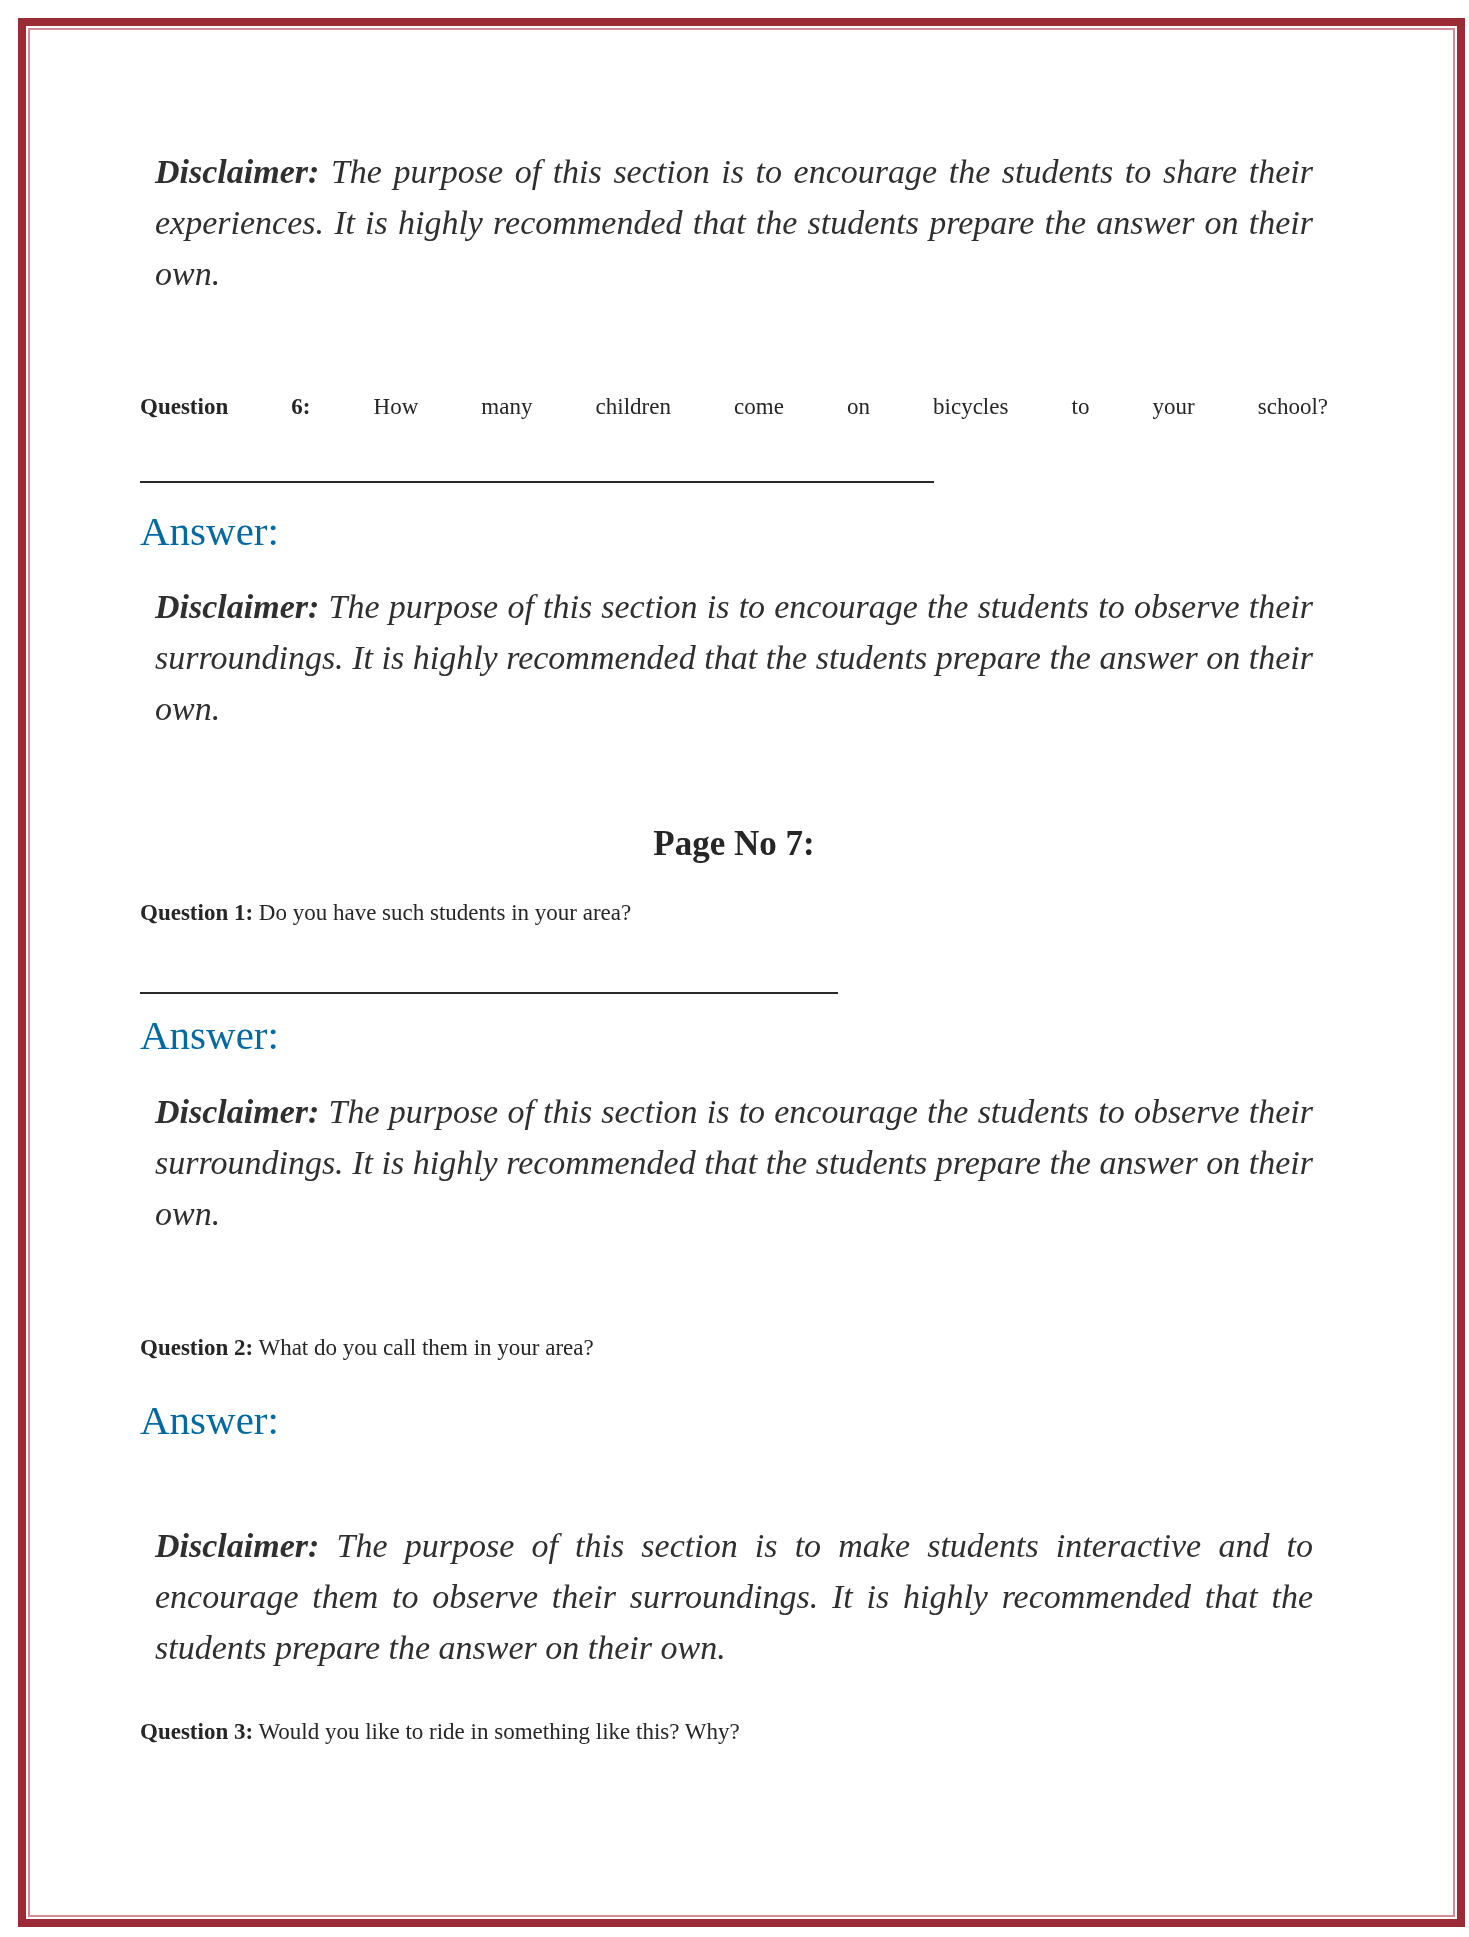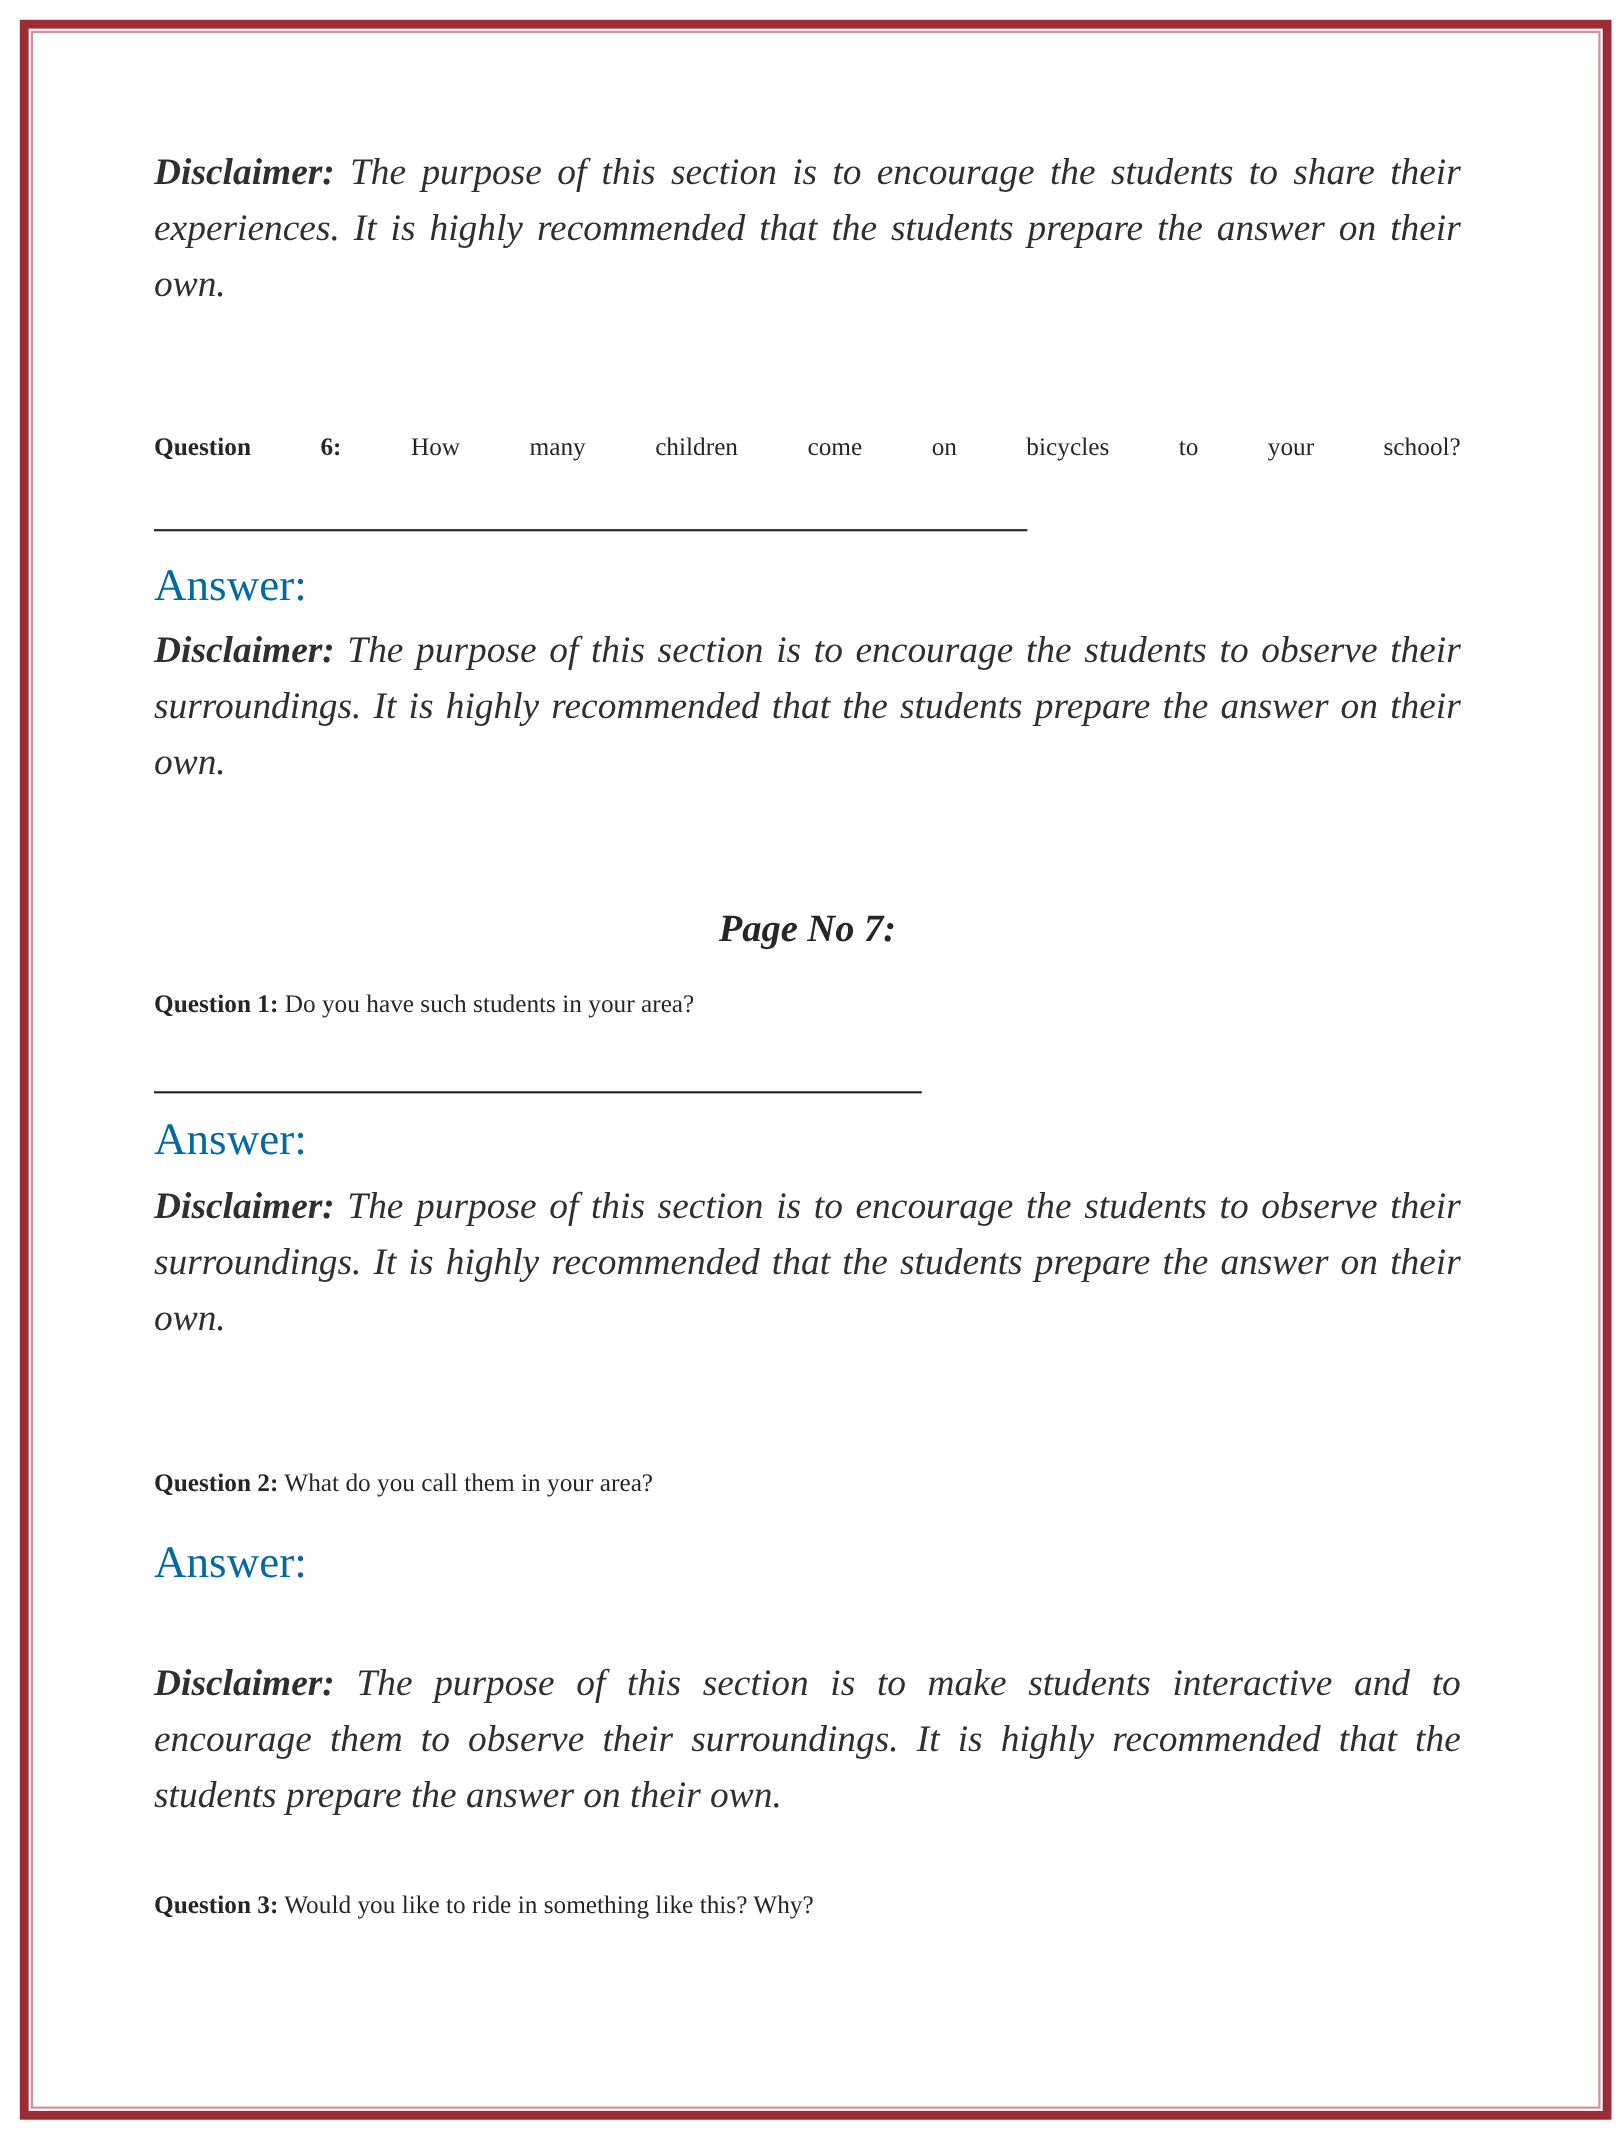--- a/index.html
+++ b/index.html
@@ -42,21 +42,21 @@
     .block {
       position: absolute;
       left: 0;
       width: 1188px;
     }
     .para {
       font-size: 34px;
       line-height: 51px;
       text-align: justify;
       text-align-last: left;
-      margin: 0;
+      margin: 15px;
     }
     .disclaimer {
       font-style: italic;
       color: #2f2f2f;
     }
     .disclaimer .label {
       font-weight: bold;
     }
     .question {
       font-size: 23px;
@@ -111,21 +111,21 @@
   </div>
 
   <div class="block" style="top:506px;">
     <p class="answer-label">Answer:</p>
   </div>
 
   <div class="block" style="top:566px;">
     <p class="para disclaimer"><span class="label">Disclaimer:</span><span> The purpose of this section is to encourage the students to observe their surroundings. It is highly recommended that the students prepare the answer on their own.</span></p>
   </div>
 
-  <div class="block" style="top:819px;font-style:italic;">
+  <div class="block" style="top:819px;">
     <p class="page-heading">Page No 7:</p>
   </div>
 
   <div class="block" style="top:888px;">
     <p class="question"><span class="qlabel">Question 1:</span><span> Do you have such students in your area?</span></p>
   </div>
 
   <div class="block" style="top:1010px;">
     <p class="answer-label">Answer:</p>
   </div>

